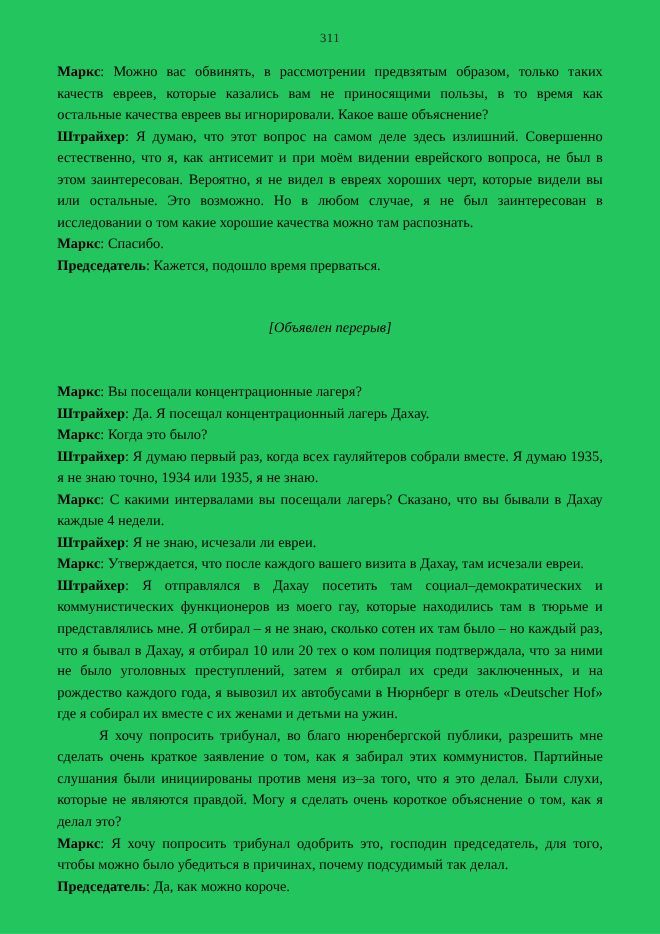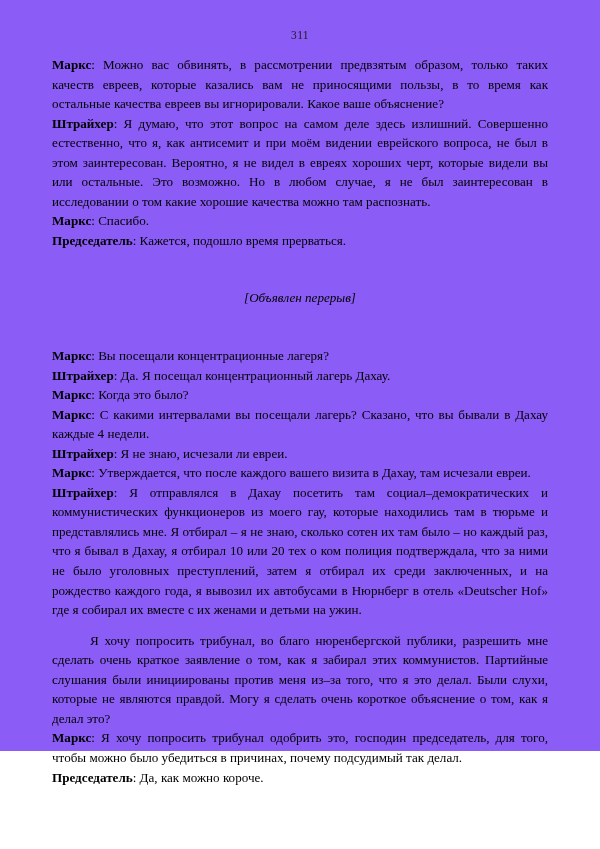--- a/index.html
+++ b/index.html
@@ -11,22 +11,22 @@
   body {
     width: 600px;
     height: 849px;
     overflow: hidden;
     font-family: "Liberation Serif", "DejaVu Serif", serif;
     color: #000000;
   }
   .page {
     position: relative;
     width: 600px;
-    height: 751px;
-    background: #8b5cf6;
+    height: 849px;
+    background: #22c55e;
     box-sizing: border-box;
   }
   .page-number {
     position: absolute;
     top: 29px;
     left: 0;
     width: 600px;
     text-align: center;
     font-size: 11.5px;
     letter-spacing: 0.4px;
@@ -43,21 +43,20 @@
     padding: 0;
     text-align: justify;
     text-justify: inter-word;
     font-size: 13.1px;
     line-height: 19.55px;
     hyphens: manual;
     color: #000000;
   }
   p.para.indent {
     text-indent: 38px;
-    margin-top: 11px;
   }
   .speaker {
     font-weight: bold;
   }
   .stage-direction {
     margin: 16px;
     font-size: 13.1px;
     line-height: 19.55px;
     text-align: center;
     font-style: italic;
@@ -91,20 +90,21 @@
     <p class="stage-direction">[Объявлен перерыв]</p>
 
     <div class="gap-after-break"></div>
 
     <p class="para"><span class="speaker">Маркс</span><span>: </span><span>Вы посещали концентрационные лагеря?</span></p>
 
     <p class="para"><span class="speaker">Штрайхер</span><span>: </span><span>Да. Я посещал концентрационный лагерь Дахау.</span></p>
 
     <p class="para"><span class="speaker">Маркс</span><span>: </span><span>Когда это было?</span></p>
 
+    <p class="para"><span class="speaker">Штрайхер</span><span>: </span><span>Я думаю первый раз, когда всех гауляйтеров собрали вместе. Я думаю 1935, я не знаю точно, 1934 или 1935, я  не знаю.</span></p>
 
     <p class="para"><span class="speaker">Маркс</span><span>: </span><span>С какими интервалами вы посещали лагерь? Сказано, что вы бывали в Дахау каждые 4 недели.</span></p>
 
 
     <p class="para"><span class="speaker">Штрайхер</span><span>: </span><span>Я не знаю, исчезали ли евреи.</span></p>
 
     <p class="para"><span class="speaker">Маркс</span><span>: </span><span>Утверждается, что после каждого вашего визита в Дахау, там исчезали евреи.</span></p>
 
 
     <p class="para"><span class="speaker">Штрайхер</span><span>: </span><span>Я отправлялся в Дахау посетить там социал–демократических и коммунистических функционеров из моего гау, которые находились там в тюрьме и представлялись мне. Я отбирал – я не знаю, сколько сотен их там было – но каждый раз, что я бывал в Дахау, я отбирал 10 или 20 тех о ком полиция подтверждала, что за ними не было уголовных преступлений, затем я отбирал их среди заключенных, и на рождество каждого года, я вывозил их автобусами в Нюрнберг в отель «Deutscher Hof» где я собирал их вместе с их женами и детьми на ужин.</span></p>

